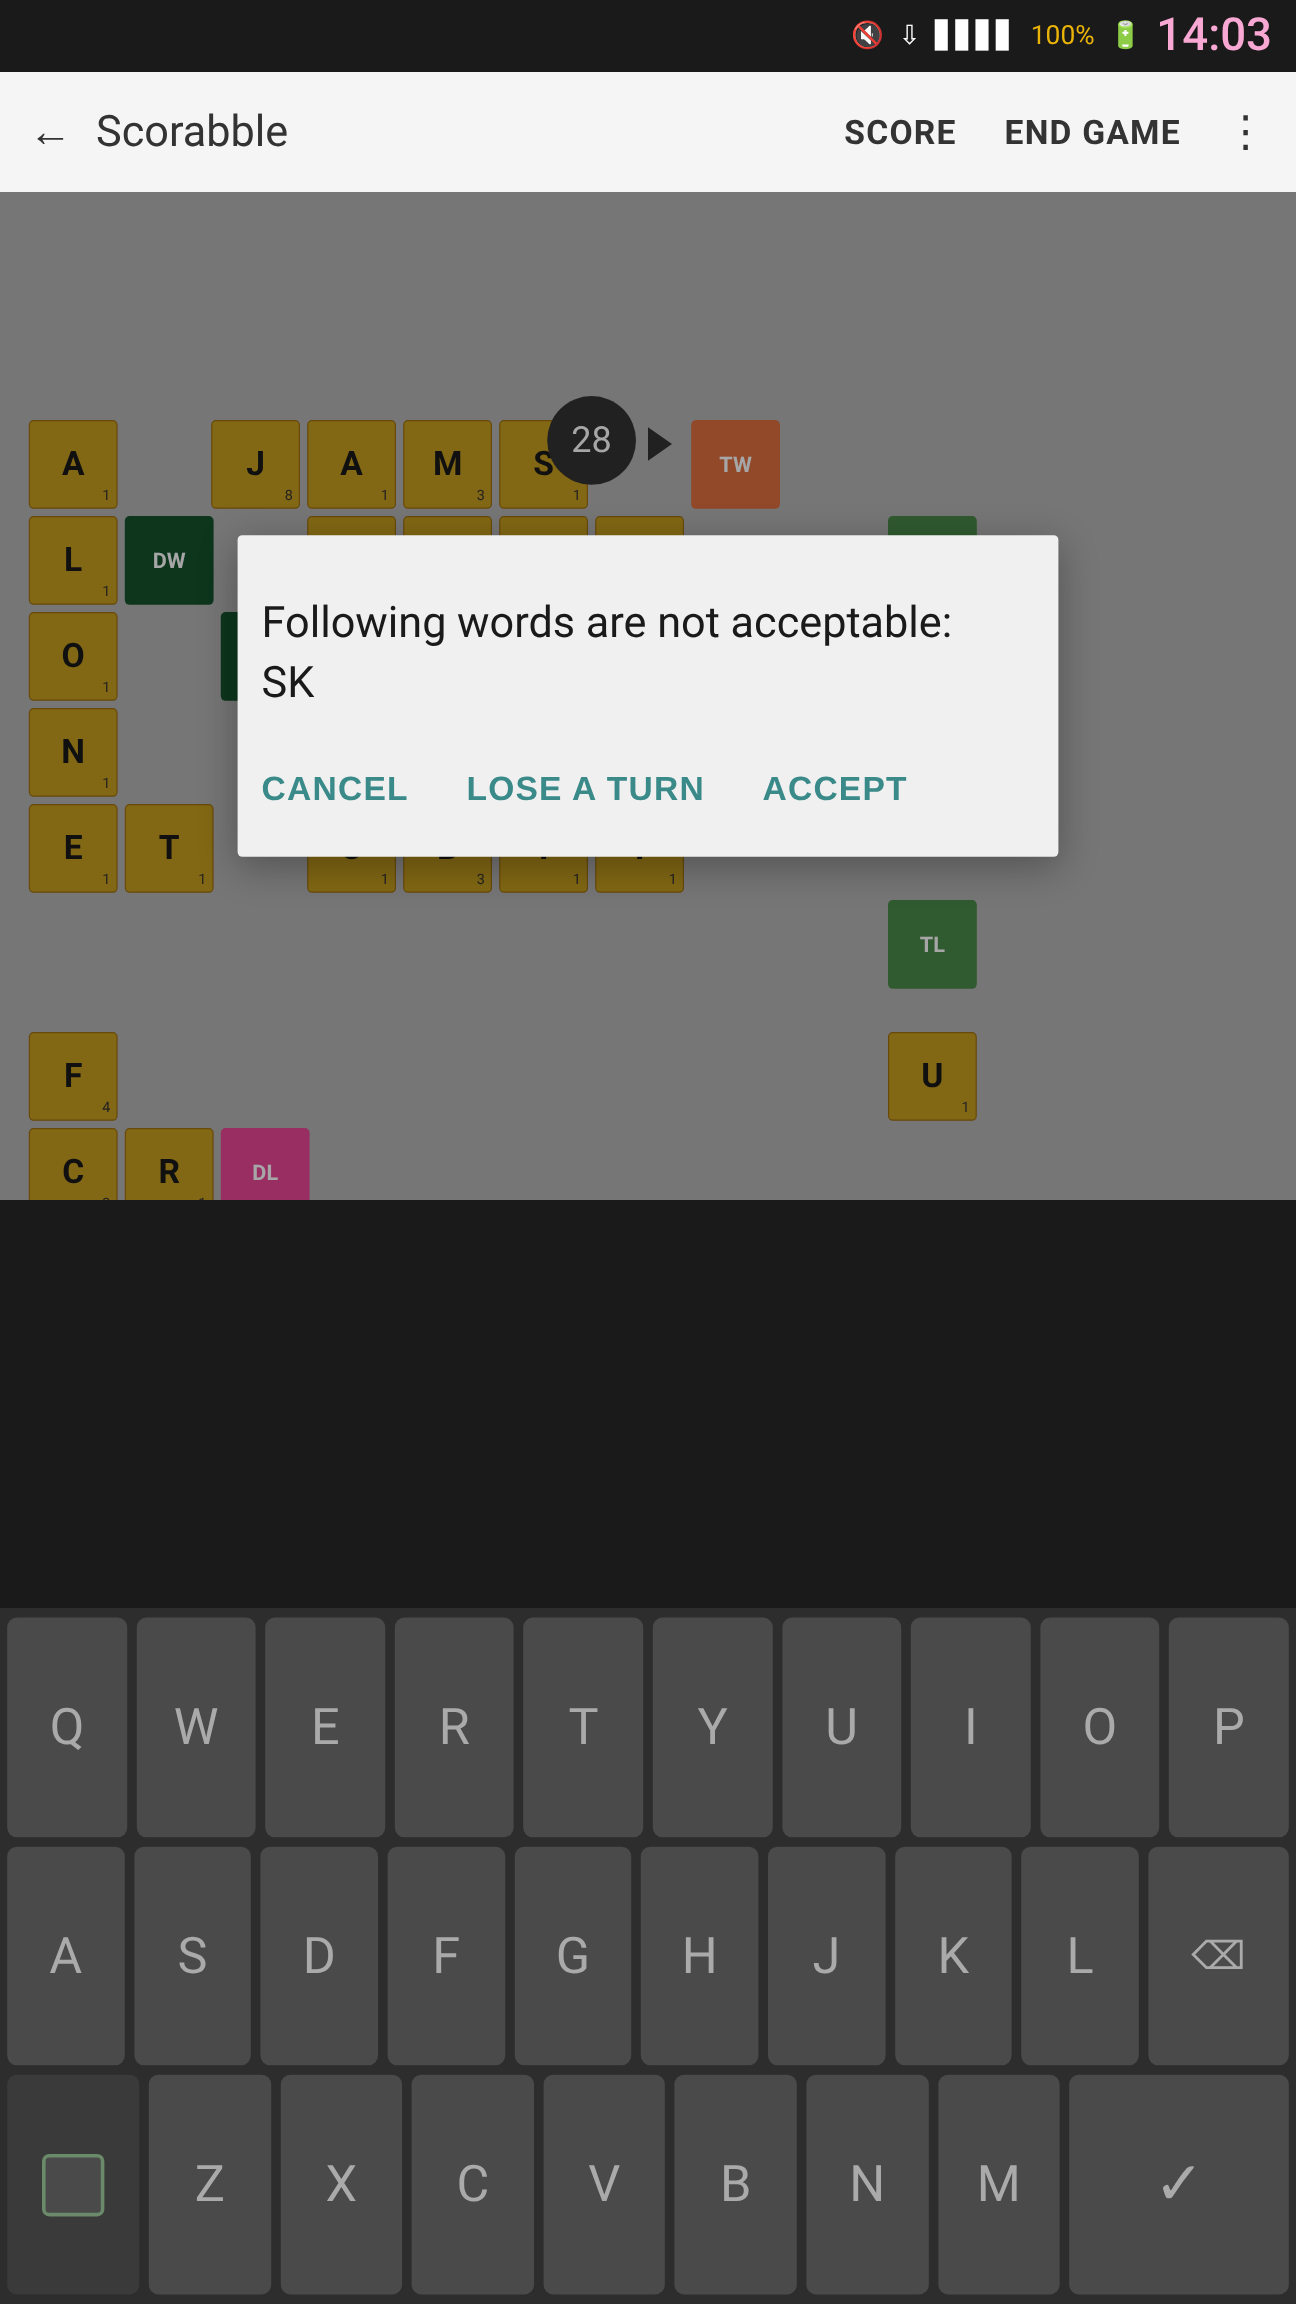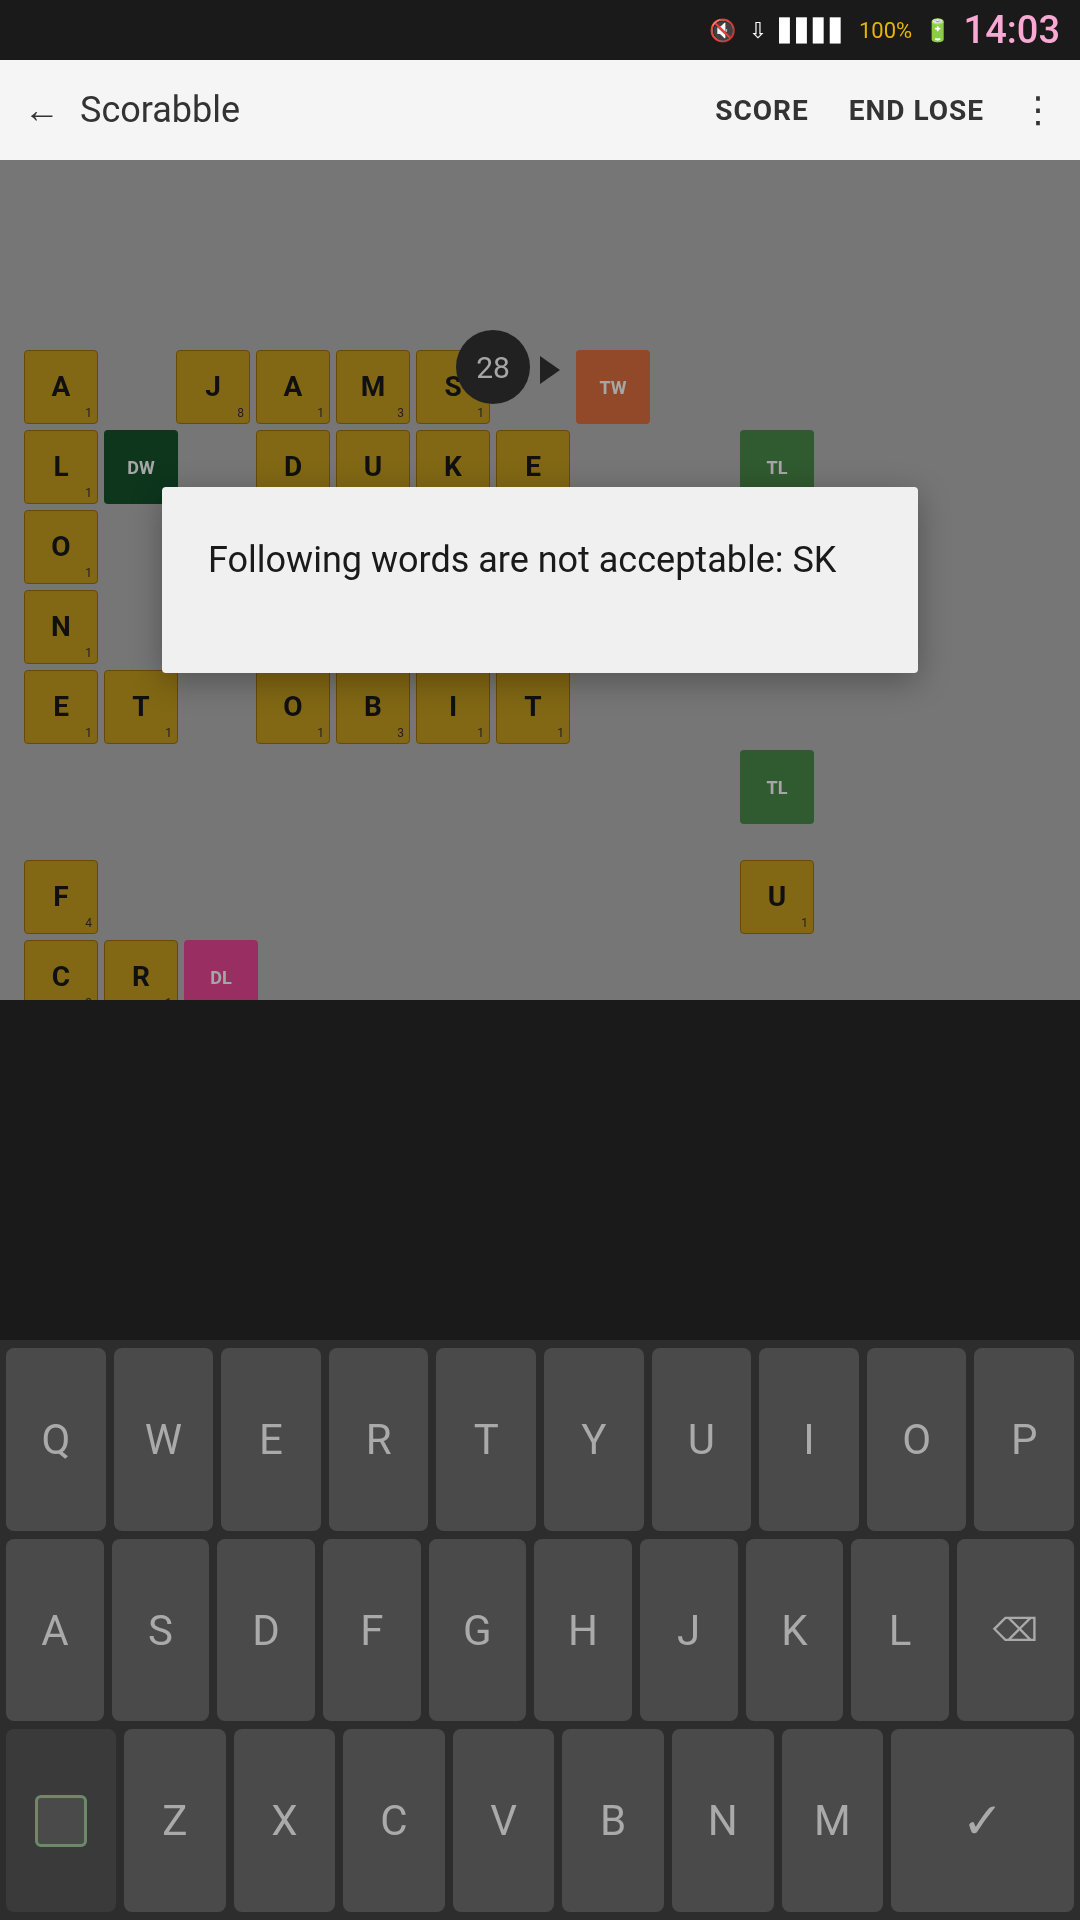--- a/index.html
+++ b/index.html
@@ -190,22 +190,22 @@
       height: 100%;
       background: rgba(0,0,0,0.35);
       z-index: 10;
       display: flex;
       align-items: center;
       justify-content: center;
     }
     .dialog {
       background: #f0f0f0;
       border-radius: 4px;
-      width: 756px;
-      padding: 48px 48px 40px 46px;
+      width: 684px;
+      padding: 48px 48px 40px 20px;
       box-shadow: 0 8px 32px rgba(0,0,0,0.3);
     }
     .dialog-message {
       font-size: 36px;
       color: #1a1a1a;
       line-height: 1.4;
       margin-bottom: 48px;
     }
     .dialog-buttons {
       display: flex;
@@ -289,21 +289,21 @@
     <span class="battery-text">100%</span>
     <span class="status-icon">🔋</span>
     <span class="time">14:03</span>
   </div>
 </div>
 
 <div class="top-bar">
   <span class="back-btn">←</span>
   <span class="app-title">Scorabble</span>
   <span class="score-btn">SCORE</span>
-  <span class="end-game-btn">END LOSE</span>
+  <span class="end-game-btn">END GAME</span>
   <span class="more-btn">⋮</span>
 </div>
 
 <div class="game-area">
 
   <div class="score-badge">28</div>
   <div class="tw-arrow"></div>
 
   <div class="tile tile-yellow" style="left:24px;top:190px;width:74px;height:74px;">
     <span class="tile-letter">A</span>
@@ -420,20 +420,25 @@
   </div>
   <div class="tile tile-dl tile-special" style="left:184px;top:780px;width:74px;height:74px;">DL</div>
   <div class="tile tile-yellow" style="left:104px;top:780px;width:74px;height:74px;">
     <span class="tile-letter">R</span>
       <span class="tile-score">1</span>
   </div>
 
   <div class="dialog-overlay">
     <div class="dialog">
       <div class="dialog-message">Following words are not acceptable: SK</div>
+      <div class="dialog-buttons">
+        <button class="dialog-btn">CANCEL</button>
+        <button class="dialog-btn">LOSE A TURN</button>
+        <button class="dialog-btn">ACCEPT</button>
+      </div>
     </div>
   </div>
 </div>
 
 <div class="keyboard">
 
   <div class="key-row">
     <div class="key">Q</div>
     <div class="key">W</div>
     <div class="key">E</div>

